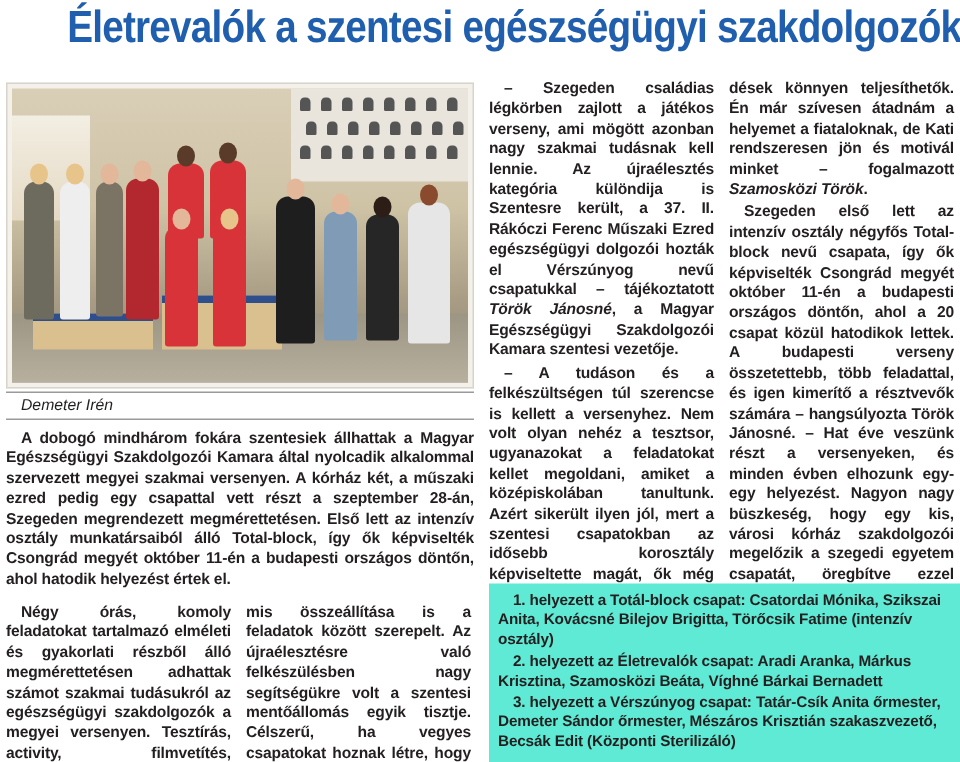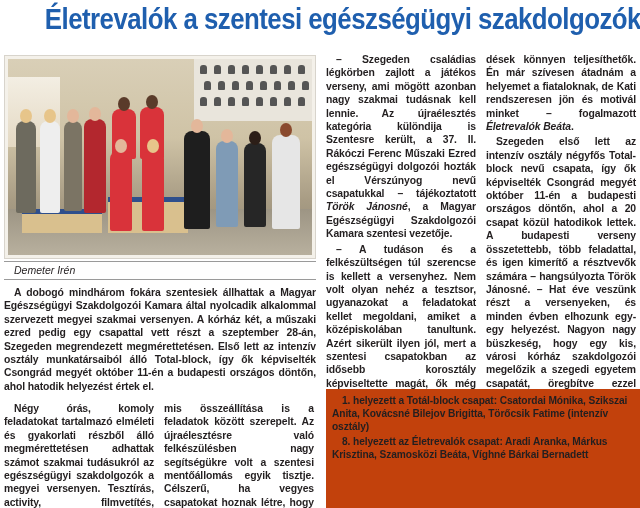--- a/index.html
+++ b/index.html
@@ -71,21 +71,21 @@
     .col p + p { margin-top: 2px; }
     .col em { font-style: italic; }
 
     .col-a { left: 4px; top: 402px; width: 150px; }
     .col-b { left: 164px; top: 402px; width: 150px; }
     .col-c { left: 326px; top: 53px; width: 150px; }
     .col-d { left: 486px; top: 53px; width: 150px; }
 
     .results-box {
       position: absolute; left: 326px; top: 389px; width: 314px; height: 119px;
-      background: #c2410c; padding: 5px 6px 4px 6px;
+      background: #5eead4; padding: 5px 6px 4px 6px;
       font-weight: bold; font-size: 10.2px; line-height: 13.2px;
       letter-spacing: -0.1px;
     }
     .results-box p { text-indent: 10px; margin-bottom: 1px; }
   </style>
 </head>
 <body>
 
 <h1 class="title">Életrevalók a szentesi egészségügyi szakdolgozók</h1>
 
@@ -162,20 +162,21 @@
 <div class="col col-b">
   <p style="text-indent:0">mis összeállítása is a feladatok között szerepelt. Az újraélesztésre való felkészülésben nagy segítségükre volt a szentesi mentőállomás egyik tisztje. Célszerű, ha vegyes csapatokat hoznak létre, hogy minél több szakterületet lefedjenek.</p>
 </div>
 
 <div class="col col-c">
   <p><span>– Szegeden családias légkörben zajlott a játékos verseny, ami mögött azonban nagy szakmai tudásnak kell lennie. Az újraélesztés kategória különdija is Szentesre került, a 37. II. Rákóczi Ferenc Műszaki Ezred egészségügyi dolgozói hozták el Vérszúnyog nevű csapatukkal – tájékoztatott </span><em>Török Jánosné</em><span>, a Magyar Egészségügyi Szakdolgozói Kamara szentesi vezetője.</span></p>
   <p>– A tudáson és a felkészültségen túl szerencse is kellett a versenyhez. Nem volt olyan nehéz a tesztsor, ugyanazokat a feladatokat kellet megoldani, amiket a középiskolában tanultunk. Azért sikerült ilyen jól, mert a szentesi csapatokban az idősebb korosztály képviseltette magát, ők még annak idején azt a fajta oktatást kapták, amivel ezek a kér-</p>
 </div>
 
 <div class="col col-d">
-  <p style="text-indent:0"><span>dések könnyen teljesíthetők. Én már szívesen átadnám a helyemet a fiataloknak, de Kati rendszeresen jön és motivál minket – fogalmazott </span><em>Életrevalók Beáta</em><span>.</span></p>
+  <p style="text-indent:0"><span>dések könnyen teljesíthetők. Én már szívesen átadnám a helyemet a fiataloknak, de Kati rendszeresen jön és motivál minket – fogalmazott </span><em>Szamosközi Török</em><span>.</span></p>
   <p>Szegeden első lett az intenzív osztály négyfős Total-block nevű csapata, így ők képviselték Csongrád megyét október 11-én a budapesti országos döntőn, ahol a 20 csapat közül hatodikok lettek. A budapesti verseny összetettebb, több feladattal, és igen kimerítő a résztvevők számára – hangsúlyozta Török Jánosné. – Hat éve veszünk részt a versenyeken, és minden évben elhozunk egy-egy helyezést. Nagyon nagy büszkeség, hogy egy kis, városi kórház szakdolgozói megelőzik a szegedi egyetem csapatát, öregbítve ezzel Szentes hírnevét.</p>
 </div>
 
 <div class="results-box">
   <p>1. helyezett a Totál-block csapat: Csatordai Mónika, Szikszai Anita, Kovácsné Bilejov Brigitta, Törőcsik Fatime (intenzív osztály)</p>
-  <p>8. helyezett az Életrevalók csapat: Aradi Aranka, Márkus Krisztina, Szamosközi Beáta, Víghné Bárkai Bernadett</p>
+  <p>2. helyezett az Életrevalók csapat: Aradi Aranka, Márkus Krisztina, Szamosközi Beáta, Víghné Bárkai Bernadett</p>
+  <p>3. helyezett a Vérszúnyog csapat: Tatár-Csík Anita őrmester, Demeter Sándor őrmester, Mészáros Krisztián szakaszvezető, Becsák Edit (Központi Sterilizáló)</p>
 </div>
 
 </body></html>

